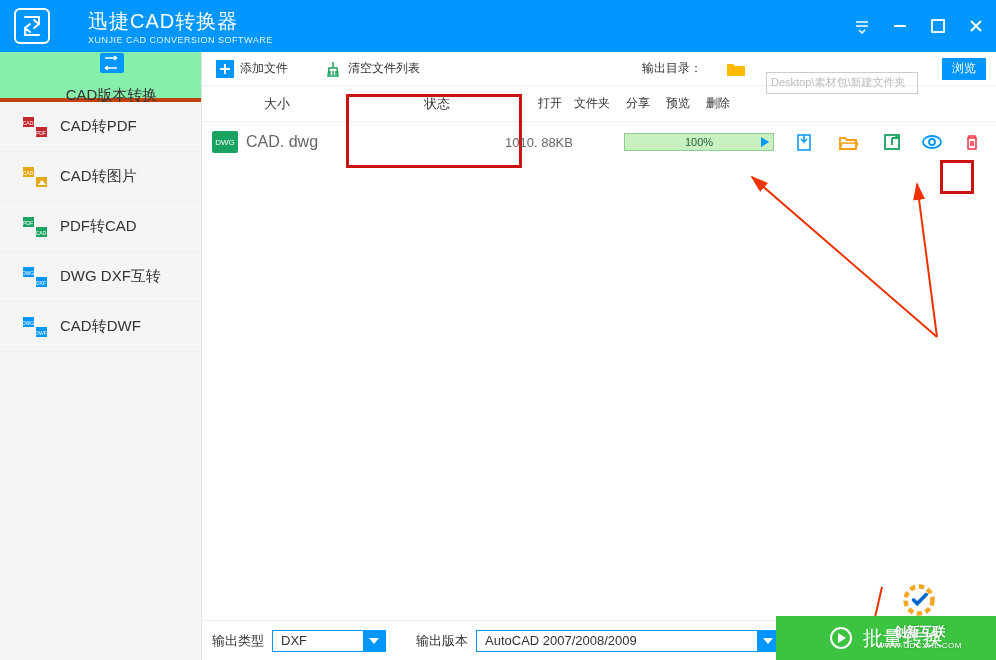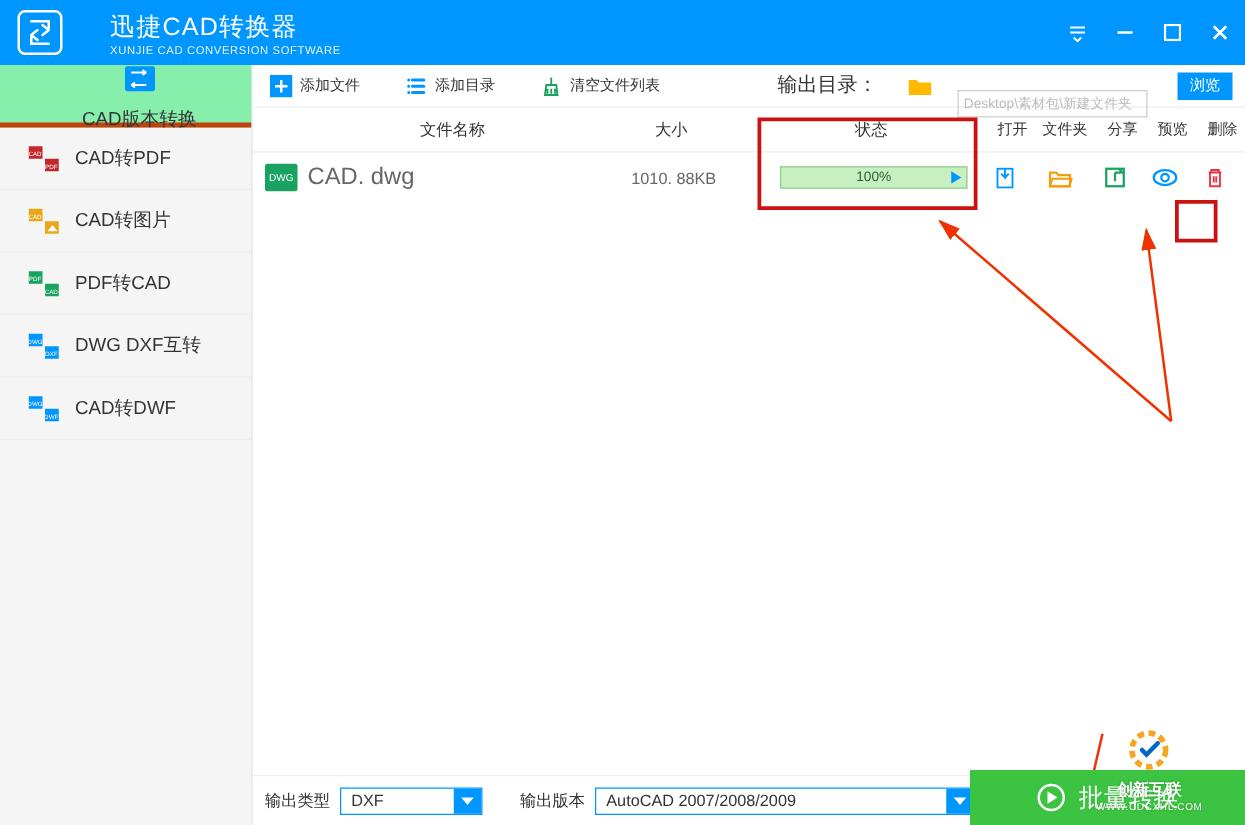--- a/index.html
+++ b/index.html
@@ -67,21 +67,21 @@
   display: flex;
   align-items: center;
   padding: 0 0 0 6px;
   border-bottom: 1px solid #eee;
   background: #fff;
   gap: 20px;
 }
 .tool-btn { display: inline-flex; align-items: center; gap: 6px; padding: 0 8px; font-size: 12px; color: #333; cursor: pointer; height: 100%;}
 .tool-btn .ticon { width: 18px; height: 18px; display: inline-flex; align-items: center; justify-content: center;}
 .toolbar .spacer { flex: 1;}
-.out-label { font-size: 16px; color: #333; margin-right: 4px;}
+.out-label { font-size: 12px; color: #333; margin-right: 4px;}
 .folder-icon { width: 20px; height: 16px; display: inline-flex;}
 .out-path { width: 152px; height: 22px; border: 1px solid #ccc; padding: 0 4px; font-size: 11px; color: #bbb; display: flex; align-items: center; overflow: hidden; white-space: nowrap; margin-top: 28px;}
 .browse-btn { background: #0096ff; color: #fff; padding: 0 10px; height: 22px; display: inline-flex; align-items: center; font-size: 12px; margin: 0 10px 0 4px; cursor: pointer;}
 
 .table-head {
   height: 36px;
   display: flex;
   align-items: center;
   border-bottom: 1px solid #eee;
   font-size: 13px;
@@ -96,21 +96,21 @@
 .status-head-box { position: absolute; left: -6px; top: -1px; width: 176px; height: 74px; border: 3px solid #c11; pointer-events: none;}
 .preview-head-box { position: absolute; right: 22px; top: 38px; width: 34px; height: 34px; border: 3px solid #c11; pointer-events: none; z-index:3;}
 
 .file-row {
   height: 40px;
   display: flex;
   align-items: center;
   position: relative;
 }
 .file-row .ficon { width: 26px; height: 22px; background:#1aa260; color:#fff; display:inline-flex; align-items:center; justify-content:center; font-size:8px; margin-left: 10px; margin-right: 8px; border-radius:2px;}
-.file-row .fname { width: 218px; font-size: 19px; color:#666; }
+.file-row .fname { width: 218px; font-size: 16px; color:#666; }
 .file-row .fsize { width: 150px; text-align: center; font-size: 13px; color:#666;}
 .file-row .fstatus { width: 170px; display:flex; justify-content:center;}
 .progress {
   width: 150px; height: 18px;
   border: 1px solid #8fce8f;
   background: #c7efc0;
   position: relative;
   display:flex; align-items:center; justify-content:center;
   color:#27613a; font-size:11px;
 }
@@ -284,46 +284,37 @@
               <svg width="18" height="18">
                 <rect width="18" height="18" fill="#0096ff"></rect>
                 <path d="M9 4 L9 14 M4 9 L14 9" stroke="#fff" stroke-width="2"></path>
               </svg>
             </span>
         <span>添加文件</span>
       </div>
       <div class="tool-btn">
         <span class="ticon">
               <svg width="18" height="18">
-                <path d="M3 4 L3 4 M6 4 L15 4 M3 9 L3 9 M6 9 L15 9 M3 14 L3 14 M6 14 L15 14" stroke="#0096ff" stroke-width="2.5" stroke-linecap="round"></path>
-              </svg>
-            </span>
-        <span>添加目录</span>
-      </div>
-      <div class="tool-btn">
-        <span class="ticon">
-              <svg width="18" height="18">
                 <path d="M9 2 L9 8 M5 8 L13 8 L14 16 L4 16 Z M6 11 L6 15 M9 11 L9 15 M12 11 L12 15" stroke="#1aa260" stroke-width="1.5" fill="none"></path>
               </svg>
             </span>
         <span>清空文件列表</span>
       </div>
       <div class="spacer"></div>
       <span class="out-label">输出目录：</span>
       <span class="folder-icon">
             <svg width="20" height="16">
               <path d="M1 3 L7 3 L9 5 L19 5 L19 15 L1 15 Z" fill="#ffb900"></path>
             </svg>
           </span>
       <div class="out-path">Desktop\素材包\新建文件夹</div>
       <div class="browse-btn">浏览</div>
     </div>
 
     <div class="table-head">
-      <div class="col-name">文件名称</div>
       <div class="col-size">大小</div>
       <div class="col-status">
         <span>状态</span>
         <div class="status-head-box"></div>
       </div>
       <div class="col-act">打开</div>
       <div class="col-act" style="width:48px;">文件夹</div>
       <div class="col-act">分享</div>
       <div class="col-act">预览</div>
       <div class="col-act">删除</div>

